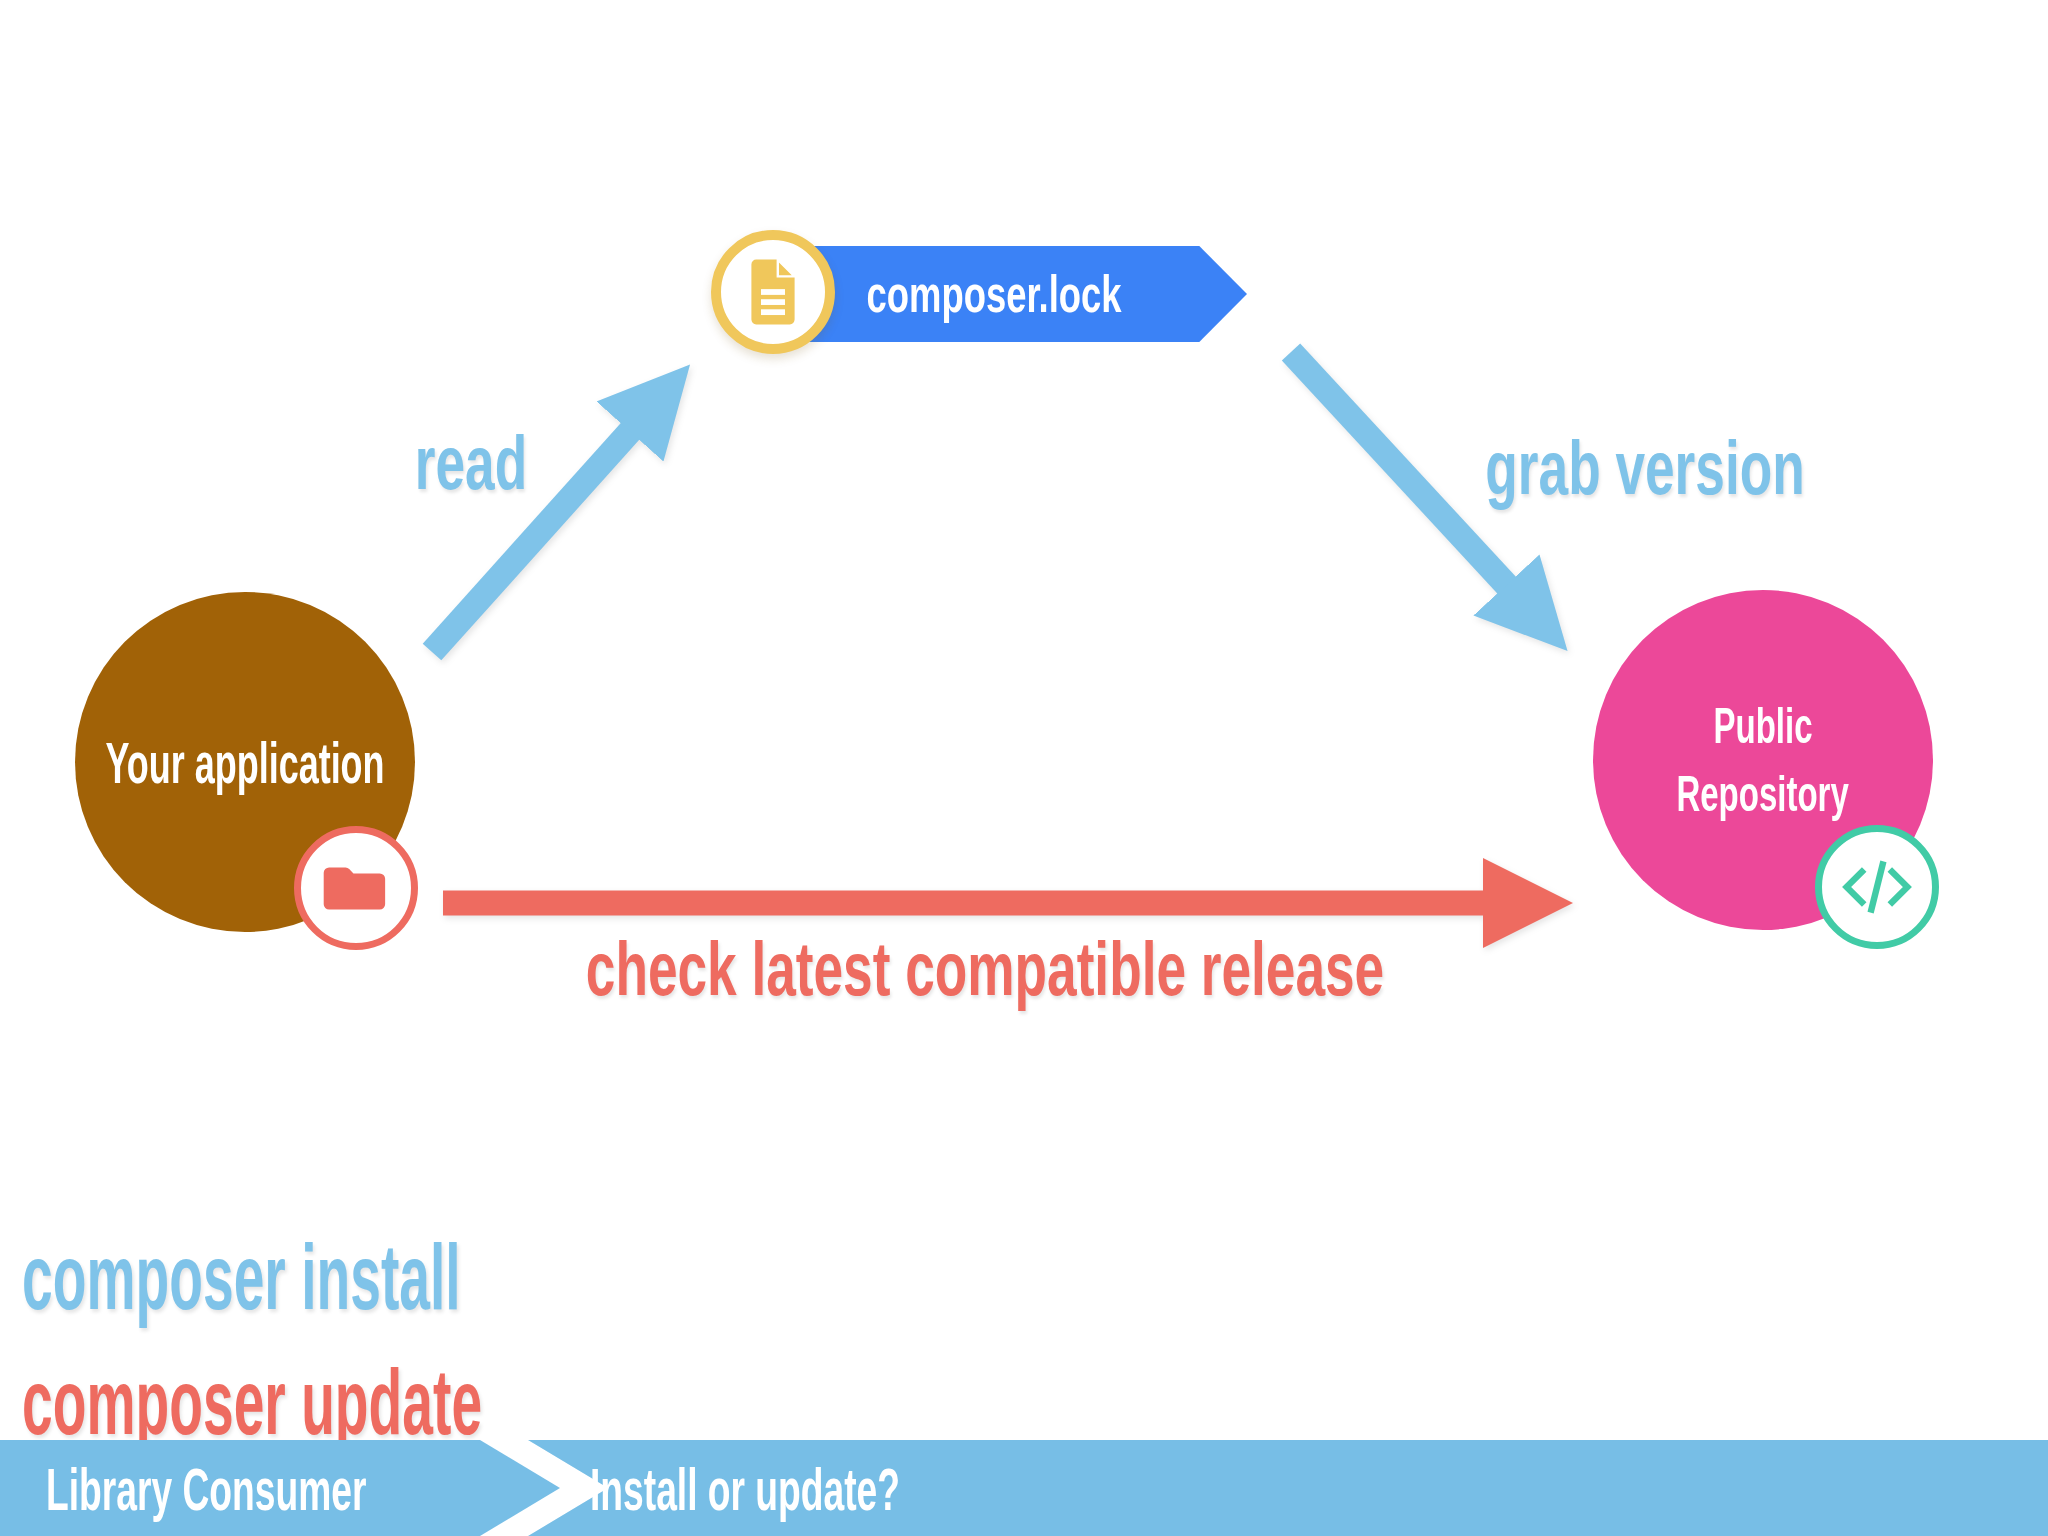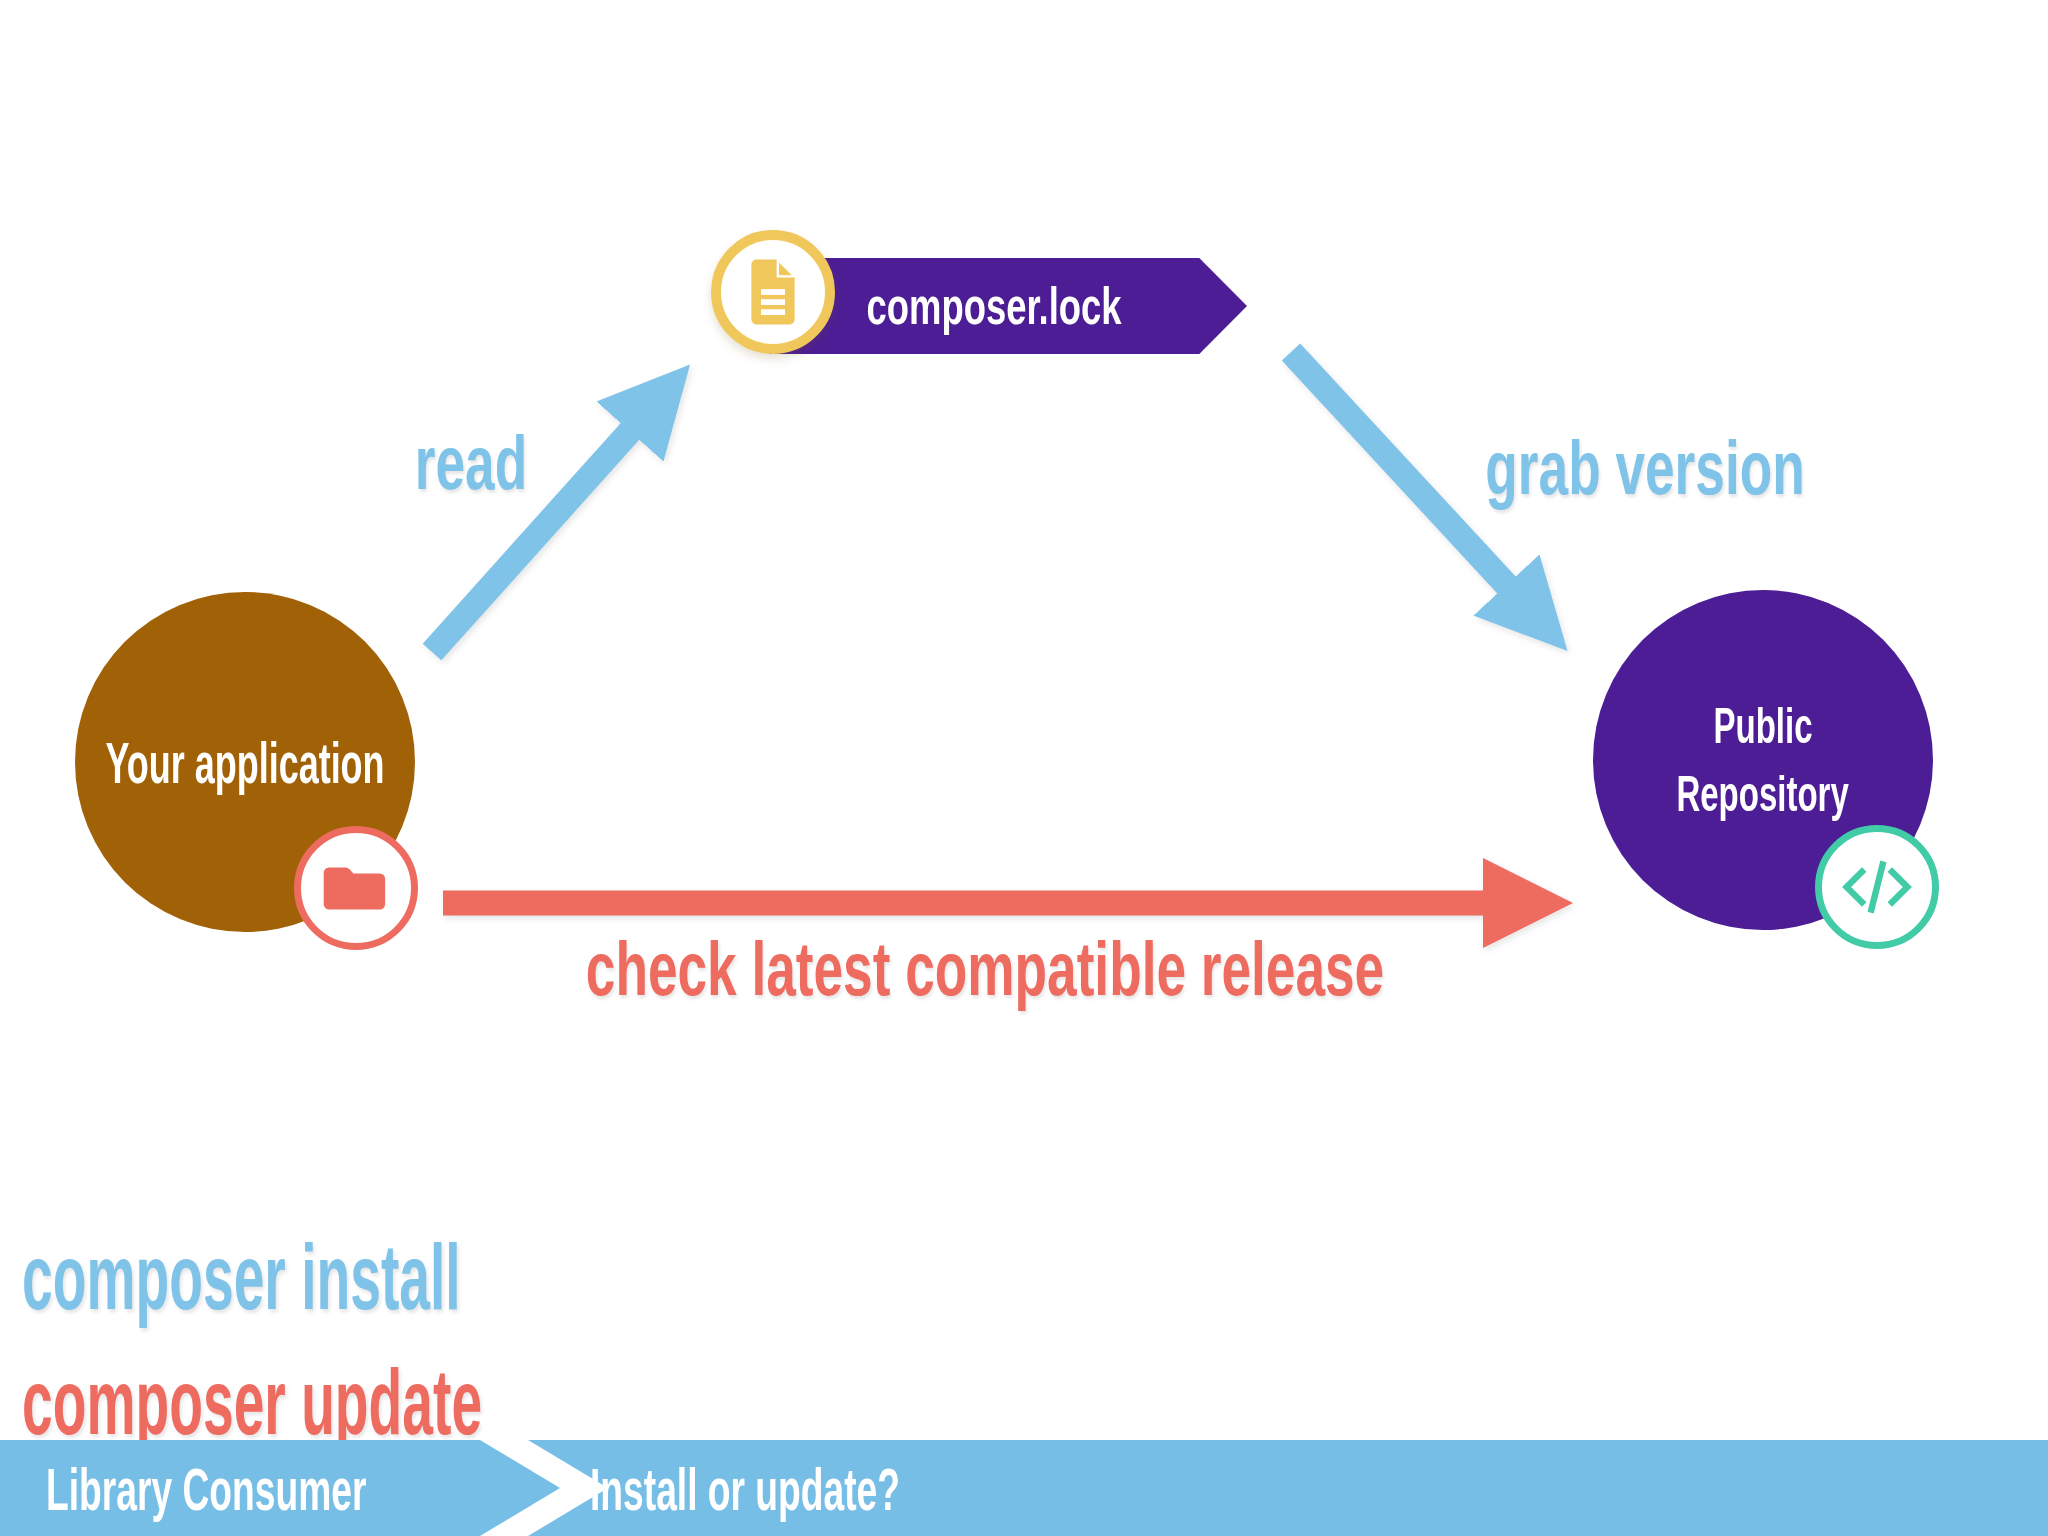--- a/index.html
+++ b/index.html
@@ -10,32 +10,32 @@
     overflow:hidden;
     font-family:"Liberation Sans", sans-serif;
     font-weight:700;
   }
   .arrows{position:absolute;left:0;top:0;width:2048px;height:1536px;
     filter:drop-shadow(2px 3px 3px rgba(0,0,0,.10));}
   
   .node{position:absolute;border-radius:50%;display:flex;flex-direction:column;
     align-items:center;justify-content:center;color:#ffffff;}
   .app-circle{left:75px;top:592px;width:340px;height:340px;background:#a16207;}
-  .repo-circle{left:1593px;top:590px;width:340px;height:340px;background:#4c1d95;}
+  .repo-circle{left:1593px;top:590px;width:340px;height:340px;background:#ec4899;}
   .app-circle .node-label{font-size:58px;transform:scaleX(.62);white-space:nowrap;}
   .repo-circle .node-label{font-size:50px;line-height:68px;transform:scaleX(.66);white-space:nowrap;display:block;}
   
   .badge{position:absolute;width:124px;height:124px;border-radius:50%;background:#ffffff;
     box-sizing:border-box;display:flex;align-items:center;justify-content:center;}
   .app-badge{left:294px;top:826px;border:7px solid #EE6B60;}
   .lock-badge{left:711px;top:230px;border:10px solid #F0C75B;z-index:3;
     box-shadow:0 5px 10px rgba(120,90,20,.18);}
   .repo-badge{left:1815px;top:825px;border:7px solid #41CBA6;}
   
-  .banner{position:absolute;left:770px;top:258px;width:477px;height:96px;background:#4c1d95;
+  .banner{position:absolute;left:770px;top:246px;width:477px;height:96px;background:#3b82f6;
     clip-path:polygon(0 0,90% 0,100% 50%,90% 100%,0 100%);
     display:flex;align-items:center;justify-content:center;z-index:2;
     filter:drop-shadow(0 5px 7px rgba(120,90,20,.22));}
   .banner-label{color:#ffffff;font-size:52px;transform:scaleX(.7);white-space:nowrap;
     padding-right:40px;}
   
   .edge-label{position:absolute;white-space:nowrap;font-size:76px;
     transform:translate(-50%,-50%) scaleX(.7);
     text-shadow:2px 3px 4px rgba(0,0,0,.10);}
   .cmd{position:absolute;left:22px;white-space:nowrap;font-size:92px;

